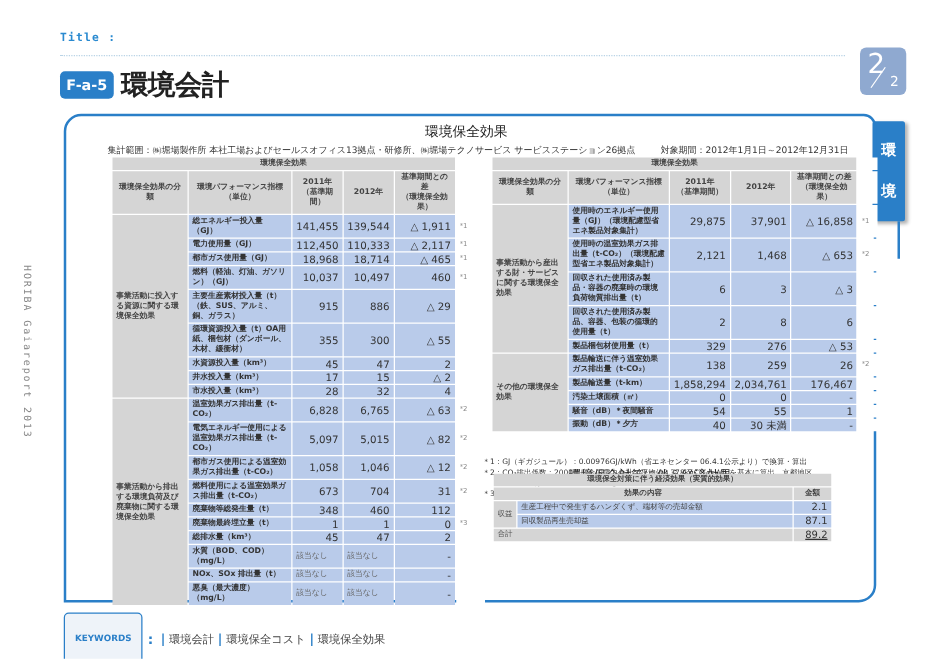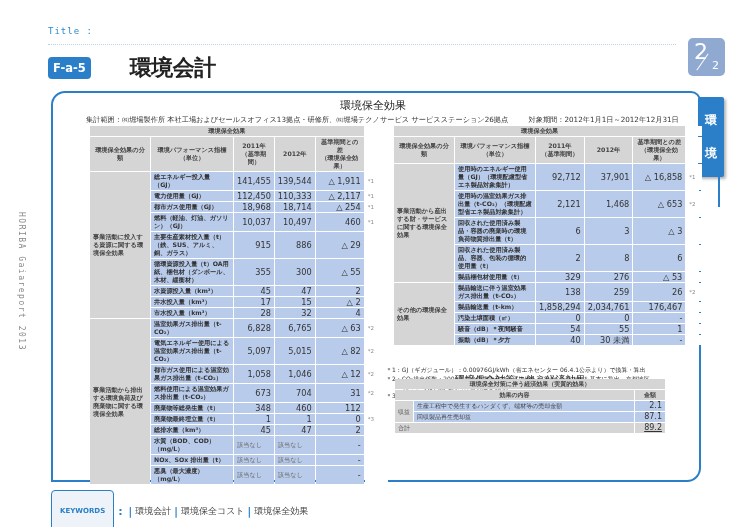--- a/index.html
+++ b/index.html
@@ -1,24 +1,24 @@
 <!DOCTYPE html>
 <html><head>
 <meta charset="utf-8">
 <style>
   * { box-sizing: border-box; margin: 0; padding: 0; }
   html, body { width: 746px; height: 527px; background: #ffffff; overflow: hidden; }
   body { position: relative; font-family: "DejaVu Sans", sans-serif; color: #333; }
 
   .title-row { position: absolute; left: 48px; top: 26px; display: flex; align-items: baseline; }
-  .title-label { font-family: "DejaVu Sans Mono", monospace; font-size: 9px; color: #2a8ad0; font-weight: normal; letter-spacing: 1px; width: 64px; }
+  .title-label { font-family: "DejaVu Sans Mono", monospace; font-size: 9px; color: #2a8ad0; font-weight: bold; letter-spacing: 1px; width: 64px; }
   .title-text { font-size: 12.5px; font-weight: bold; color: #222; letter-spacing: -0.3px; }
   .title-rule { position: absolute; left: 48px; top: 44px; width: 628px; border-top: 1px dotted #b9d3e6; }
 
-  .section-head { position: absolute; left: 48px; top: 53px; display: flex; align-items: center; gap: 33px; }
+  .section-head { position: absolute; left: 48px; top: 53px; display: flex; align-items: center; }
   .section-code { background: #2a7fc8; color: #fff; font-size: 11.5px; font-weight: bold; border-radius: 4px; padding: 4px 5px; line-height: 14px; }
   .section-title { font-size: 22px; font-weight: bold; color: #222; margin-left: 6px; letter-spacing: -0.5px; }
 
   .page-badge { position: absolute; left: 688px; top: 38px; width: 37px; height: 38px; background: #8fa9d0; border-radius: 5px; color: #fff; }
   .page-badge .n1 { position: absolute; left: 6px; top: 1px; font-size: 22px; }
   .page-badge .slash { position: absolute; left: 14px; top: 14px; width: 1px; height: 20px; background: #fff; transform: rotate(35deg); }
   .page-badge .n2 { position: absolute; left: 24px; top: 21px; font-size: 11px; }
 
   .side-tab { position: absolute; left: 698px; top: 97px; width: 26px; height: 80px; background: #2a7fc8; color: #fff; border-radius: 2px; box-shadow: 2px 2px 3px rgba(0,0,0,0.3); font-size: 12px; font-weight: bold; display: flex; flex-direction: column; align-items: center; justify-content: space-evenly; }
   .side-line { position: absolute; left: 718px; top: 177px; width: 2px; height: 30px; background: #2a7fc8; }
@@ -127,21 +127,21 @@
         <td class="t-ind">電力使用量（GJ）</td>
         <td class="t-num">112,450</td>
         <td class="t-num">110,333</td>
         <td class="t-num">△ 2,117</td>
         <td class="t-note">*1</td>
       </tr>
       <tr>
         <td class="t-ind">都市ガス使用量（GJ）</td>
         <td class="t-num">18,968</td>
         <td class="t-num">18,714</td>
-        <td class="t-num">△ 254</td>
+        <td class="t-num">△ 465</td>
         <td class="t-note">*1</td>
       </tr>
       <tr>
         <td class="t-ind">燃料（軽油、灯油、ガソリン）（GJ）</td>
         <td class="t-num">10,037</td>
         <td class="t-num">10,497</td>
         <td class="t-num">460</td>
         <td class="t-note">*1</td>
       </tr>
       <tr>
@@ -266,21 +266,21 @@
         <td class="t-hdr" style="width:38px;white-space:pre-line;">2011年
 （基準期間）</td>
         <td class="t-hdr" style="width:38px;white-space:pre-line;">2012年</td>
         <td class="t-hdr" style="width:52px;white-space:pre-line;">基準期間との差
 （環境保全効果）</td>
         <td class="t-note"></td>
       </tr>
       <tr>
         <td class="t-cat" rowspan="5">事業活動から産出する財・サービスに関する環境保全効果</td>
         <td class="t-ind">使用時のエネルギー使用量（GJ）（環境配慮型省エネ製品対象集計）</td>
-        <td class="t-num">92,712</td>
+        <td class="t-num">29,875</td>
         <td class="t-num">37,901</td>
         <td class="t-num">△ 16,858</td>
         <td class="t-note">*1</td>
       </tr>
       <tr>
         <td class="t-ind">使用時の温室効果ガス排出量（t-CO₂）（環境配慮型省エネ製品対象集計）</td>
         <td class="t-num">2,121</td>
         <td class="t-num">1,468</td>
         <td class="t-num">△ 653</td>
         <td class="t-note">*2</td>

